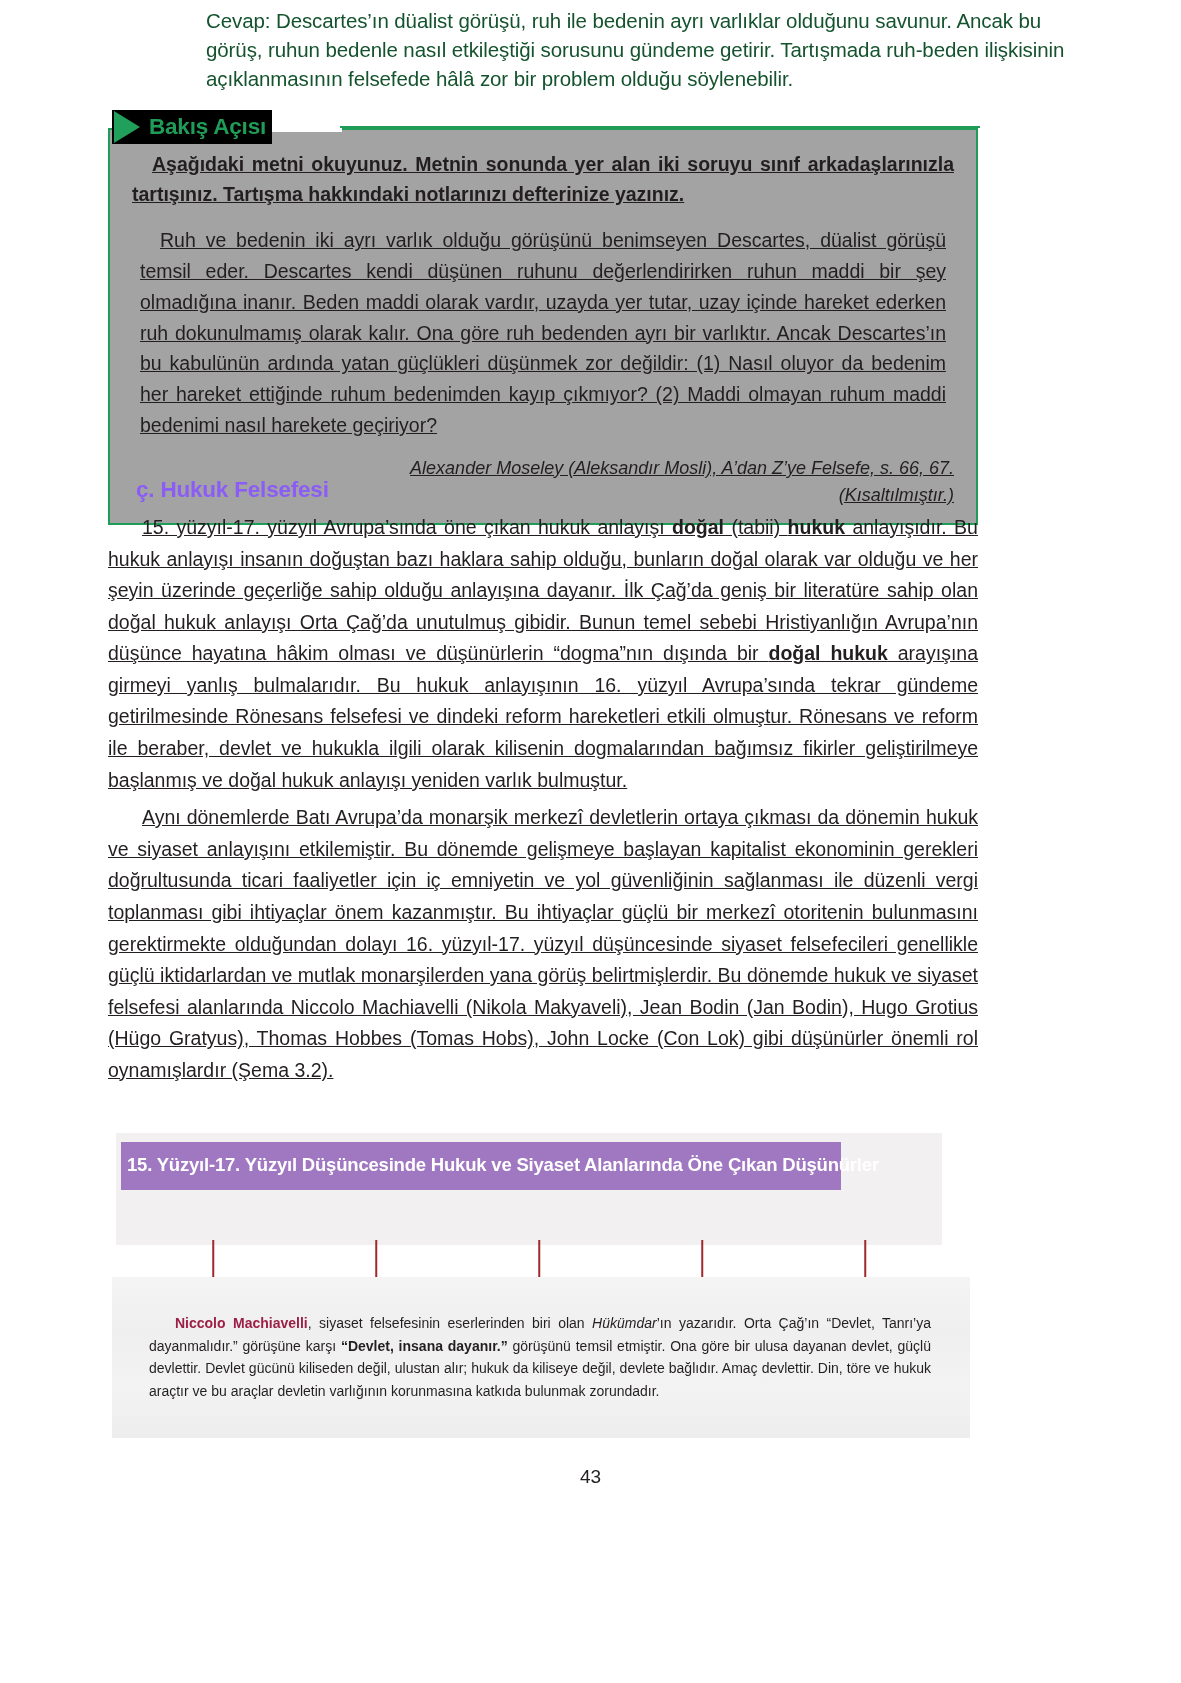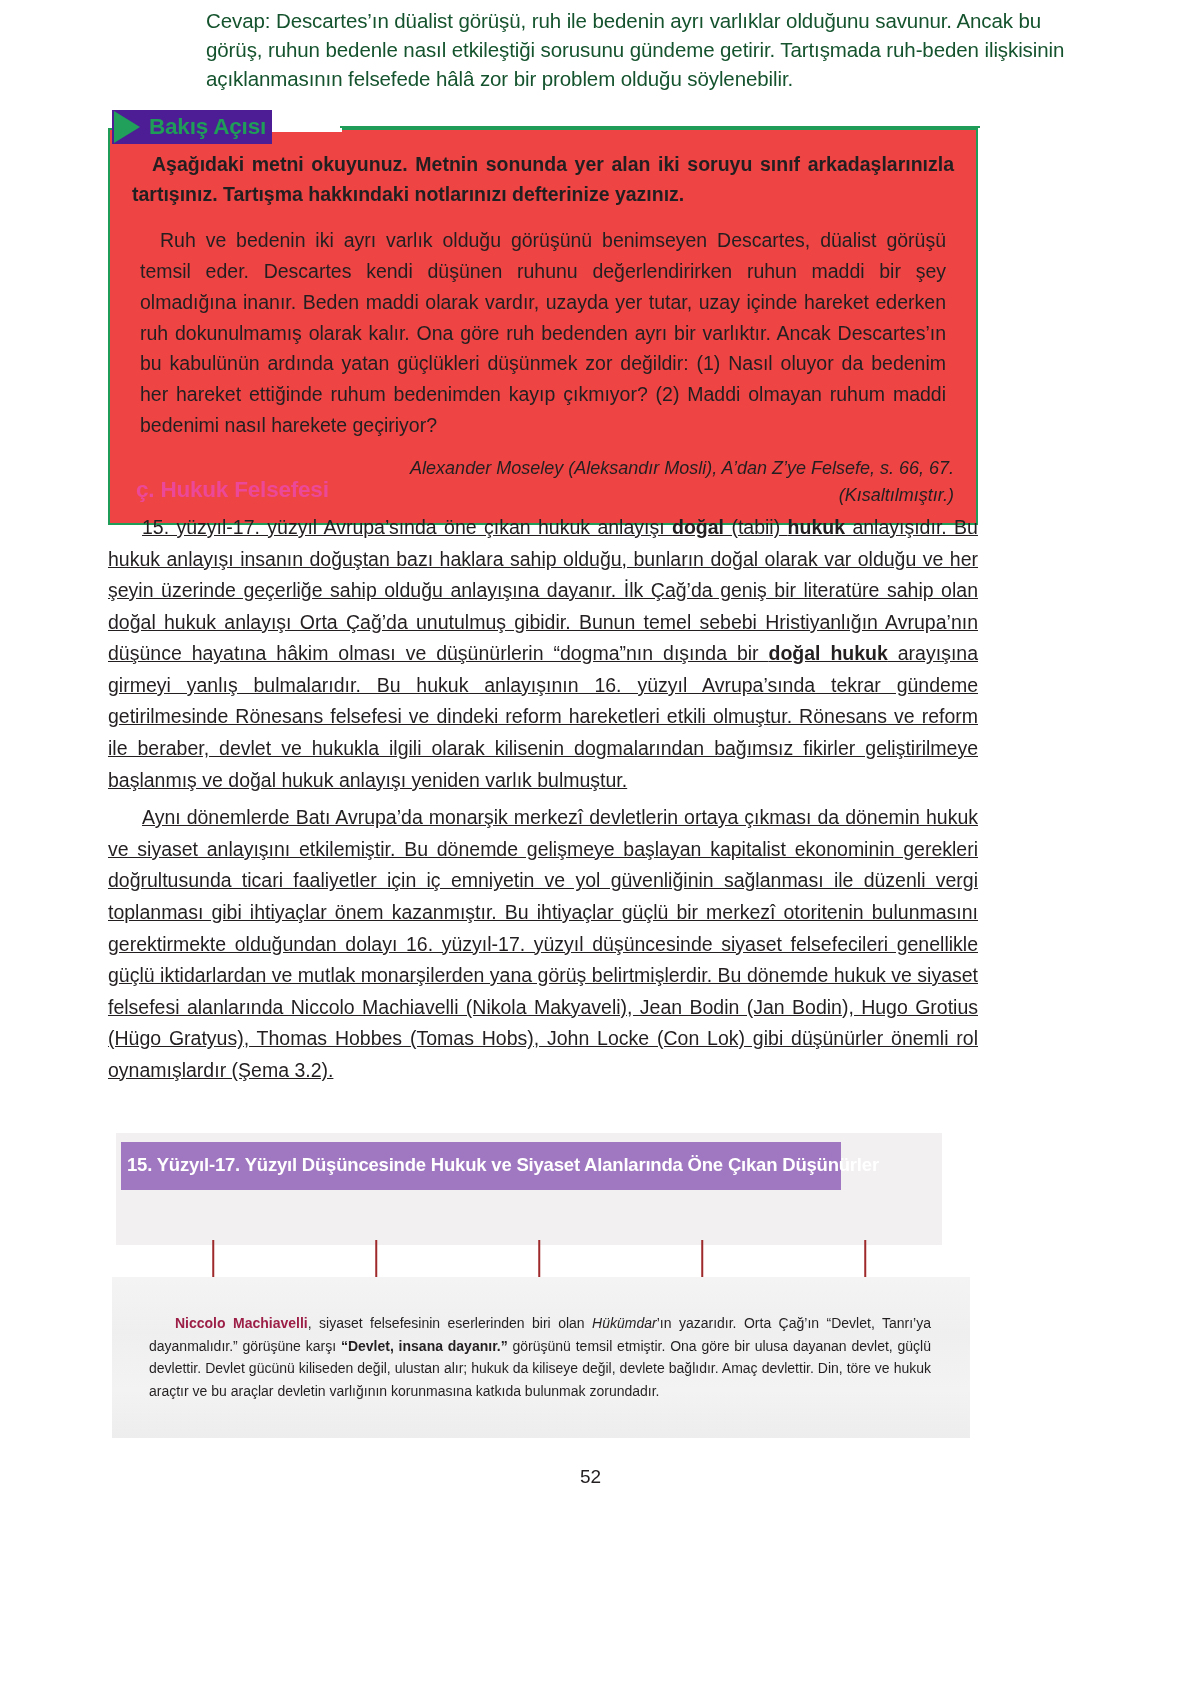--- a/index.html
+++ b/index.html
@@ -42,21 +42,21 @@
     left: 108px;
     top: 128px;
     width: 870px;
   }
   .viewpoint-head {
     position: absolute;
     left: 4px;
     top: -18px;
     display: flex;
     align-items: center;
-    background: #4c1d95;
+    background: #000000;
     padding-right: 6px;
     z-index: 3;
     height: 34px;
   }
   .vp-triangle {
     width: 0;
     height: 0;
     border-top: 16px solid transparent;
     border-bottom: 16px solid transparent;
     border-left: 26px solid #20a05a;
@@ -79,21 +79,22 @@
     background: #1f9d58;
     z-index: 2;
   }
   .viewpoint-box {
     border: 2px solid #1f9d58;
     border-top: 2px solid #1f9d58;
     box-sizing: border-box;
     padding: 20px 22px 14px 22px;
     min-height: 318px;
     position: relative;
-    background: #ef4444;
+    background: #a3a3a3;
+    text-decoration: underline;
   }
   .viewpoint-box .mask {
     position: absolute;
     left: 2px;
     top: -2px;
     width: 230px;
     height: 4px;
     background: #ffffff;
   }
   .vp-instruction {
@@ -120,21 +121,21 @@
   }
   .vp-source .l2 { display: block; }
 
   
   .section-heading {
     position: absolute;
     left: 136px;
     top: 477px;
     font-size: 22.5px;
     font-weight: bold;
-    color: #ec4899;
+    color: #8b5cf6;
     letter-spacing: -0.2px;
   }
 
   
   .body-text {
     position: absolute;
     left: 108px;
     top: 512px;
     width: 870px;
     font-size: 19.5px;
@@ -323,15 +324,15 @@
         <span>J. Locke</span>
       </div>
     </div>
     <div class="schema-caption">Şema 3.2</div>
   </div>
 
   <div class="info-box">
     <p><span class="info-name">Niccolo Machiavelli</span><span>, siyaset felsefesinin eserlerinden biri olan </span><i>Hükümdar</i><span>’ın yazarıdır. Orta Çağ’ın “Devlet, Tanrı’ya dayanmalıdır.” görüşüne karşı </span><b>“Devlet, insana dayanır.”</b><span> görüşünü temsil etmiştir. Ona göre bir ulusa dayanan devlet, güçlü devlettir. Devlet gücünü kiliseden değil, ulustan alır; hukuk da kiliseye değil, devlete bağlıdır. Amaç devlettir. Din, töre ve hukuk araçtır ve bu araçlar devletin varlığının korunmasına katkıda bulunmak zorundadır.</span></p>
   </div>
 
-  <div class="page-number">52</div>
+  <div class="page-number">43</div>
 
 </div>
 
 </body></html>

